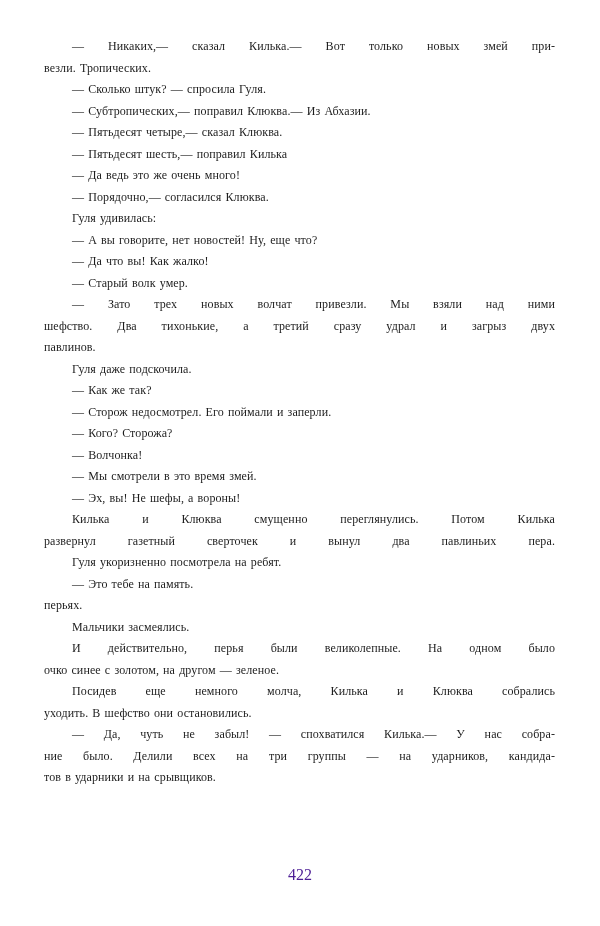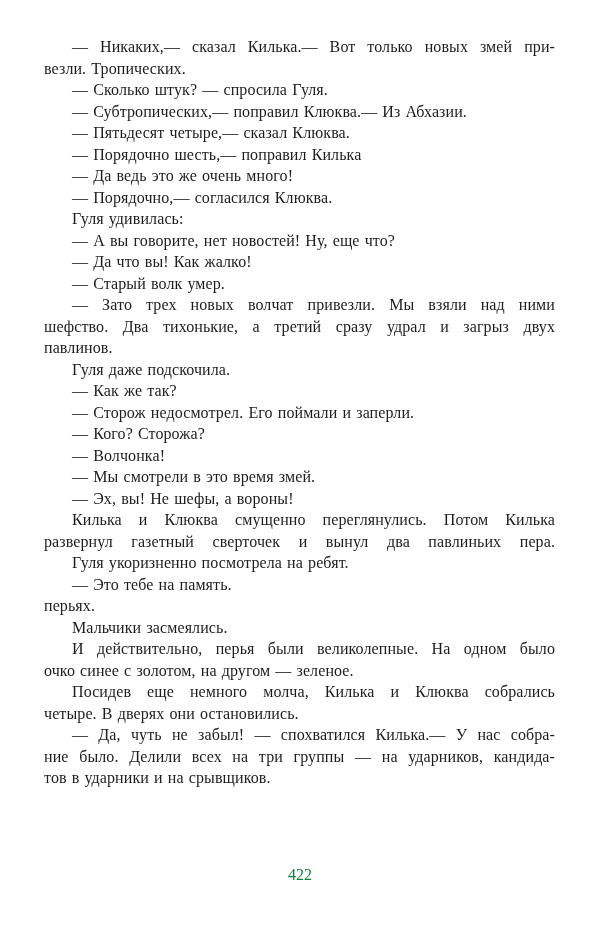--- a/index.html
+++ b/index.html
@@ -14,21 +14,21 @@
     background: #ffffff;
     overflow: hidden;
     font-family: "Liberation Serif", serif;
     color: #1d1d1d;
   }
   .text-block {
     position: absolute;
     left: 44px;
     top: 36px;
     width: 511px;
-    font-size: 16px;
+    font-size: 12px;
     line-height: 21.5px;
     word-spacing: 1px;
     letter-spacing: 0.1px;
   }
   .line {
     min-height: 21.5px;
   }
   .line.ind {
     padding-left: 28px;
   }
@@ -36,34 +36,34 @@
     text-align: justify;
     text-align-last: justify;
   }
   .folio {
     position: absolute;
     top: 866px;
     left: 0;
     width: 100%;
     text-align: center;
     font-size: 16px;
-    color: #15803d;
+    color: #4c1d95;
   }
 </style>
 </head>
 <body>
 
 <div class="page">
   <div class="text-block">
       <div class="line just ind">— Никаких,— сказал Килька.— Вот только новых змей при-</div>
       <div class="line">везли. Тропических.</div>
       <div class="line ind">— Сколько штук? — спросила Гуля.</div>
       <div class="line ind">— Субтропических,— поправил Клюква.— Из Абхазии.</div>
       <div class="line ind">— Пятьдесят четыре,— сказал Клюква.</div>
-      <div class="line ind">— Порядочно шесть,— поправил Килька</div>
+      <div class="line ind">— Пятьдесят шесть,— поправил Килька</div>
       <div class="line ind">— Да ведь это же очень много!</div>
       <div class="line ind">— Порядочно,— согласился Клюква.</div>
       <div class="line ind">Гуля удивилась:</div>
       <div class="line ind">— А вы говорите, нет новостей! Ну, еще что?</div>
       <div class="line ind">— Да что вы! Как жалко!</div>
       <div class="line ind">— Старый волк умер.</div>
       <div class="line just ind">— Зато трех новых волчат привезли. Мы взяли над ними</div>
       <div class="line just">шефство. Два тихонькие, а третий сразу удрал и загрыз двух</div>
       <div class="line">павлинов.</div>
       <div class="line ind">Гуля даже подскочила.</div>
@@ -75,19 +75,19 @@
       <div class="line ind">— Эх, вы! Не шефы, а вороны!</div>
       <div class="line just ind">Килька и Клюква смущенно переглянулись. Потом Килька</div>
       <div class="line just">развернул газетный сверточек и вынул два павлиньих пера.</div>
       <div class="line ind">Гуля укоризненно посмотрела на ребят.</div>
       <div class="line ind">— Это тебе на память.</div>
       <div class="line">перьях.</div>
       <div class="line ind">Мальчики засмеялись.</div>
       <div class="line just ind">И действительно, перья были великолепные. На одном было</div>
       <div class="line">очко синее с золотом, на другом — зеленое.</div>
       <div class="line just ind">Посидев еще немного молча, Килька и Клюква собрались</div>
-      <div class="line">четыре. В дверях они остановились.</div>
+      <div class="line">уходить. В шефство они остановились.</div>
       <div class="line just ind">— Да, чуть не забыл! — спохватился Килька.— У нас собра-</div>
       <div class="line just">ние было. Делили всех на три группы — на ударников, кандида-</div>
       <div class="line">тов в ударники и на срывщиков.</div>
     </div>
   <div class="folio">422</div>
 </div>
 
 </body></html>

